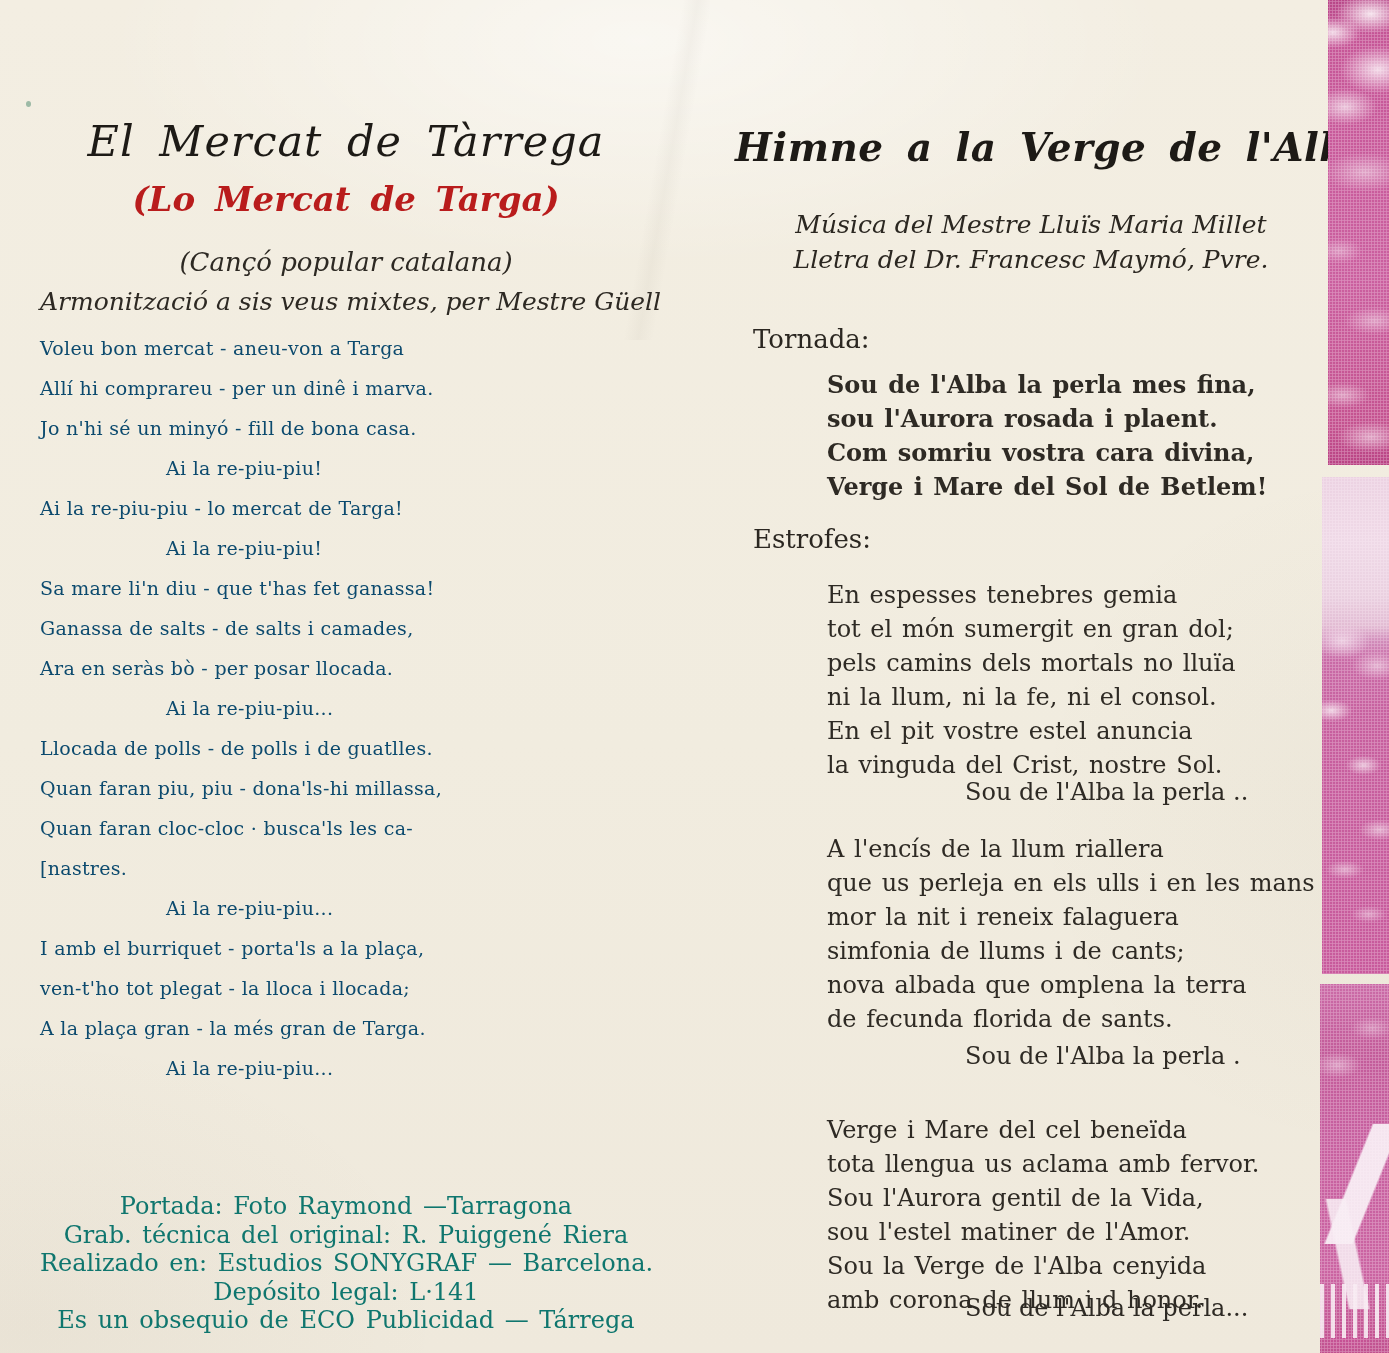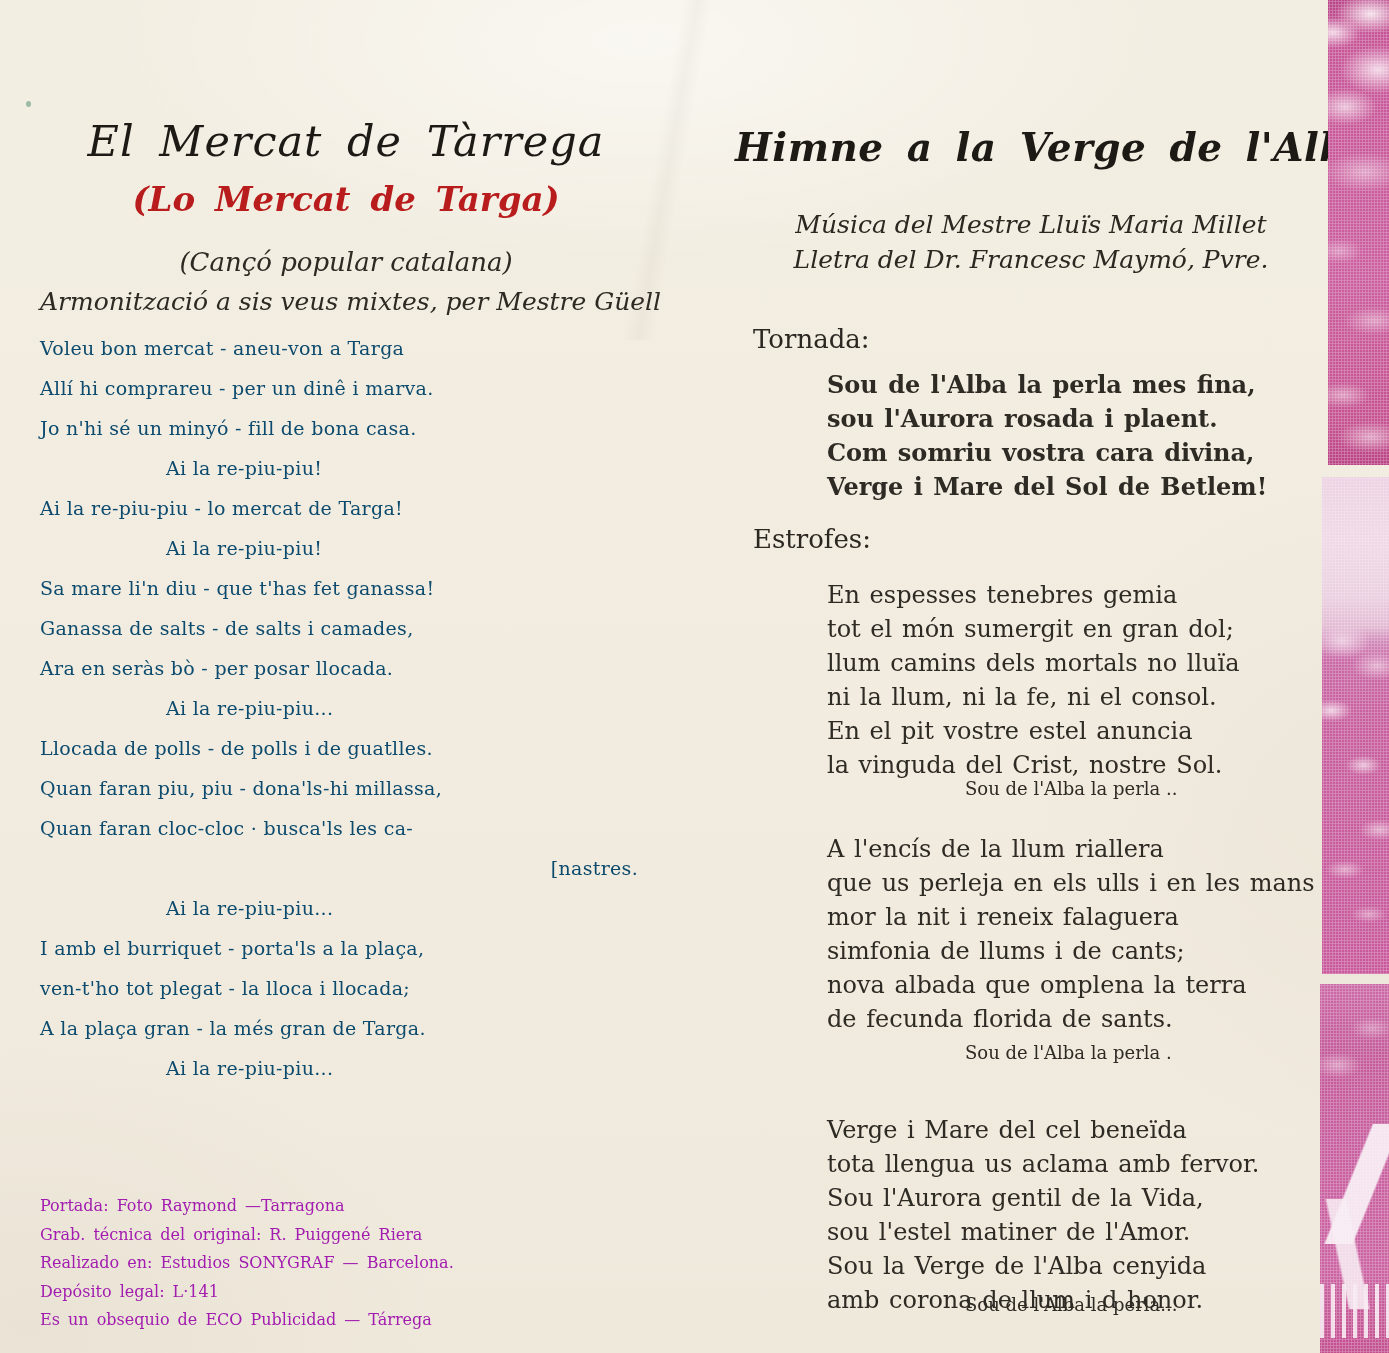--- a/index.html
+++ b/index.html
@@ -22,34 +22,34 @@
   .col-left{position:absolute;left:40px;top:118px;width:612px;height:1225px;}
   .l-title{text-align:center;font-style:italic;font-weight:normal;font-size:43px;line-height:1.1;
     color:#1d1a16;letter-spacing:1px;word-spacing:10px;white-space:nowrap;}
   .l-subtitle{text-align:center;font-style:italic;font-weight:bold;font-size:34px;line-height:1.1;
     color:#b91c1c;margin-top:16px;word-spacing:8px;white-space:nowrap;}
   .l-note1{text-align:center;font-style:italic;font-size:26px;margin-top:28px;white-space:nowrap;}
   .l-note2{text-align:center;font-style:italic;font-size:25px;margin-top:10px;white-space:nowrap;}
   .lyrics{position:absolute;left:0;top:210px;width:100%;}
   .lyr{font-size:19px;line-height:40px;white-space:nowrap;color:#0c4a6e;letter-spacing:.3px;}
   .lyr.refrain{padding-left:126px;}
-  .lyr.hang{text-align:right;padding-right:14px;}
+  .lyr.hang{padding-right:14px;}
   .credits{position:absolute;left:0;top:1074px;width:100%;}
-  .credit{font-size:16px;line-height:28.5px;white-space:nowrap;word-spacing:3px;color:#a21caf;}
+  .credit{font-size:24px;line-height:28.5px;white-space:nowrap;word-spacing:3px;color:#0f766e;text-align:center;}
 
   
   .col-right{position:absolute;left:735px;top:126px;width:592px;height:1227px;}
   .r-title{text-align:center;font-style:italic;font-weight:bold;font-size:39px;line-height:1.1;
     color:#1d1a16;letter-spacing:.5px;word-spacing:9px;white-space:nowrap;}
   .r-credits{margin-top:38px;text-align:center;}
   .r-credit{font-style:italic;font-size:25px;line-height:35px;white-space:nowrap;color:#2b2721;}
   .sec-label{position:absolute;left:18px;font-size:26px;white-space:nowrap;color:#2b2721;}
   .verse{position:absolute;left:92px;}
   .v-line{font-size:24px;line-height:34px;white-space:nowrap;color:#2e2a24;word-spacing:2px;}
-  .r-refrain{position:absolute;left:230px;font-size:18px;white-space:nowrap;color:#2e2a24;}
+  .r-refrain{position:absolute;left:230px;font-size:24px;white-space:nowrap;color:#2e2a24;}
   #tornada-label{top:198px;}
   #tornada-verse{top:242px;font-weight:bold;}
   #estrofes-label{top:398px;}
   #estrofa1{top:452px;}
   #refrain1{top:652px;}
   #estrofa2{top:706px;}
   #refrain2{top:916px;}
   #estrofa3{top:987px;}
   #refrain3{top:1168px;}
 
@@ -146,21 +146,21 @@
     <div class="v-line">Sou de l'Alba la perla mes fina,</div>
     <div class="v-line">sou l'Aurora rosada i plaent.</div>
     <div class="v-line">Com somriu vostra cara divina,</div>
     <div class="v-line">Verge i Mare del Sol de Betlem!</div>
   </div>
 
   <div class="sec-label" id="estrofes-label">Estrofes:</div>
   <div class="verse" id="estrofa1">
     <div class="v-line">En espesses tenebres gemia</div>
     <div class="v-line">tot el món sumergit en gran dol;</div>
-    <div class="v-line">llum camins dels mortals no lluïa</div>
+    <div class="v-line">pels camins dels mortals no lluïa</div>
     <div class="v-line">ni la llum, ni la fe, ni el consol.</div>
     <div class="v-line">En el pit vostre estel anuncia</div>
     <div class="v-line">la vinguda del Crist, nostre Sol.</div>
   </div>
   <div class="r-refrain" id="refrain1">Sou de l'Alba la perla ..</div>
 
   <div class="verse" id="estrofa2">
     <div class="v-line">A l'encís de la llum riallera</div>
     <div class="v-line">que us perleja en els ulls i en les mans</div>
     <div class="v-line">mor la nit i reneix falaguera</div>

